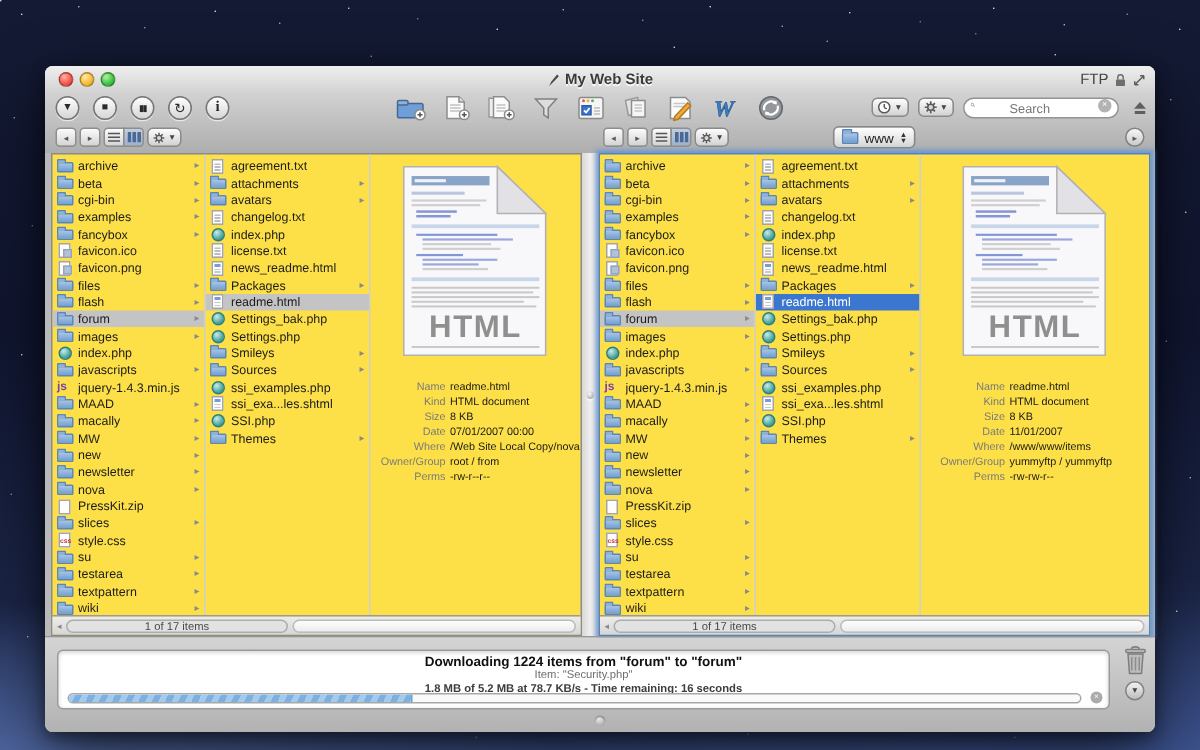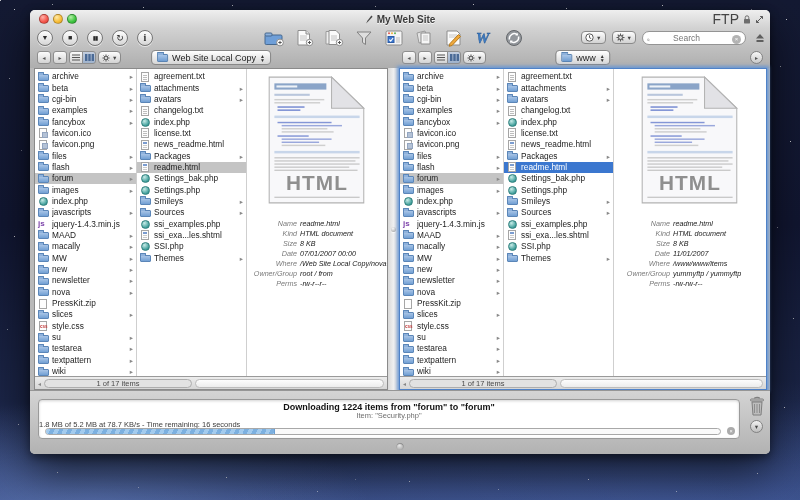--- a/index.html
+++ b/index.html
@@ -20,50 +20,50 @@
     9px 78px rgba(255,255,255,.7),21px 150px rgba(255,255,255,.5),14px 236px #fff,
     7px 329px rgba(255,255,255,.6),18px 424px rgba(255,255,255,.8),
     780px 66px rgba(255,255,255,.7),790px 141px #fff,777px 227px rgba(255,255,255,.6),
     793px 318px rgba(255,255,255,.8),784px 407px #fff,
     57px 472px rgba(255,255,255,.9),138px 487px rgba(255,255,255,.6),226px 477px #fff,
     317px 491px rgba(255,255,255,.7),409px 481px rgba(255,255,255,.9),
     498px 489px rgba(255,255,255,.6),588px 479px #fff,676px 491px rgba(255,255,255,.7),
     757px 473px rgba(255,255,255,.9),355px 479px rgba(255,255,255,.5),
     247px 37px rgba(255,255,255,.6),449px 31px #fff,551px 27px rgba(255,255,255,.7),
     650px 22px rgba(255,255,255,.5),703px 36px #fff;}
-  .window{position:absolute;left:30px;top:10px;width:740px;height:444px;border-radius:5px;
+  .window{position:absolute;left:30px;top:44px;width:740px;height:444px;border-radius:5px;
     background:#c9c9c9;box-shadow:0 18px 45px rgba(0,0,0,.65),0 3px 10px rgba(0,0,0,.45);}
   
   .titlebar{position:absolute;left:0;top:0;right:0;height:18px;border-radius:5px 5px 0 0;
     background:linear-gradient(#efefef,#d2d2d2);border-bottom:1px solid #b5b5b5;}
   .lights{position:absolute;left:9px;top:4px;display:flex;gap:4px;}
   .light{width:10px;height:10px;border-radius:50%;border:1px solid rgba(0,0,0,.28);box-sizing:border-box;}
   .light.red{background:radial-gradient(circle at 35% 28%,#ffb0a8,#f4564c 60%,#ce3a31);}
   .light.yellow{background:radial-gradient(circle at 35% 28%,#ffe9a8,#f7bc35 60%,#d99d22);}
   .light.green{background:radial-gradient(circle at 35% 28%,#b6efa6,#3dc43f 60%,#2b9e30);}
   .wtitle{position:absolute;left:0;right:0;top:0;height:18px;display:flex;align-items:center;
     justify-content:center;gap:4px;font-size:10px;font-weight:bold;color:#3a3a3a;
     text-shadow:0 1px 0 rgba(255,255,255,.8);}
   .wright{position:absolute;right:6px;top:0;height:18px;display:flex;align-items:center;gap:4px;
-    font-size:14px;color:#444;}
+    font-size:10px;color:#444;}
   
   .toolbar{position:absolute;left:0;top:18px;right:0;height:19px;
     background:linear-gradient(#d2d2d2,#c0c0c0);}
   .tgroup{position:absolute;top:0;height:19px;display:flex;align-items:center;}
   .roundbtn{width:16px;height:16px;border-radius:50%;border:1px solid #767676;box-sizing:border-box;
     background:linear-gradient(#fefefe,#d6d6d6);margin-right:9px;display:flex;align-items:center;
     justify-content:center;font-size:7px;color:#2b2b2b;box-shadow:0 1px 0 rgba(255,255,255,.6);}
   .roundbtn .pauseglyph{font-size:6px;letter-spacing:-1px;}
   .roundbtn .infoglyph{font-family:"Liberation Serif",serif;font-weight:bold;font-size:10px;}
   .tico{width:24px;height:19px;margin-right:6px;display:flex;align-items:center;justify-content:center;}
   .dd{height:13px;border:1px solid #8a8a8a;border-radius:4px;margin-right:6px;box-sizing:border-box;
     background:linear-gradient(#fdfdfd,#d2d2d2);display:flex;align-items:center;padding:0 3px;gap:2px;}
   .caret{font-size:5.5px;color:#444;}
   .search{width:104px;height:14px;border:1px solid #949494;border-radius:8px;background:#fff;
-    display:flex;align-items:flex-end;padding:0 4px;gap:21px;box-sizing:border-box;margin-right:8px;}
+    display:flex;align-items:flex-start;padding:0 4px;gap:21px;box-sizing:border-box;margin-right:8px;}
   .search input{border:none;outline:none;background:transparent;font-size:8.5px;width:100%;
     font-family:"Liberation Sans",sans-serif;color:#333;}
   .clearbtn{flex:none;width:9px;height:9px;border-radius:50%;background:#b3b3b3;color:#fff;
     font-size:6px;line-height:9px;text-align:center;}
   
   .paneheader{position:absolute;left:0;top:37px;right:0;height:21px;
     background:linear-gradient(#c0c0c0,#aeaeae);border-bottom:1px solid #8f8f8f;}
   .phhalf{position:absolute;top:0;height:21px;}
   .navgroup{position:absolute;left:3px;top:4px;display:flex;align-items:center;gap:2px;}
   .nbtn{width:14px;height:13px;border:1px solid #8e8e8e;border-radius:3px;box-sizing:border-box;
@@ -81,21 +81,21 @@
   .minifolder{width:11px;height:8px;background:linear-gradient(#a9c6e8,#6f9dd2);
     border:1px solid #5a84b4;border-radius:1px;position:relative;box-sizing:border-box;}
   .minifolder::before{content:"";position:absolute;left:-1px;top:-3px;width:5px;height:2px;
     background:#8fb2dc;border:1px solid #5a84b4;border-bottom:none;border-radius:1px 1px 0 0;}
   .updown{display:flex;flex-direction:column;line-height:4px;font-size:5px;color:#333;}
   .gobtn{position:absolute;right:4px;top:4px;width:13px;height:13px;border-radius:50%;
     border:1px solid #828282;box-sizing:border-box;background:linear-gradient(#f7f7f7,#c9c9c9);
     color:#555;font-size:6px;display:flex;align-items:center;justify-content:center;}
   
   .browser{position:absolute;left:0;top:58px;right:0;height:322px;background:#b9b9b9;}
-  .pane{position:absolute;top:0;height:322px;background:#ffffff;border:1px solid #8a8a8a;
+  .pane{position:absolute;top:0;height:322px;background:#fde047;border:1px solid #8a8a8a;
     box-sizing:border-box;}
   .pane.left{left:4px;width:354px;}
   .pane.right{left:369px;width:368px;border-color:#4f82c8;
     box-shadow:0 0 3px 2px rgba(96,148,216,.85);}
   .cols{display:flex;height:calc(100% - 13px);}
   .fcol{border-right:1px solid #cfcfcf;overflow:hidden;padding-top:2px;box-sizing:border-box;flex:none;}
   .prevcol{flex:1;border-right:none;overflow:hidden;}
   .frow{height:11.35px;display:flex;align-items:center;padding:0 3px;font-size:8.3px;color:#1c1c1c;
     line-height:11px;white-space:nowrap;}
   .frow .ficon{flex:none;width:11px;height:9px;margin-right:3px;position:relative;box-sizing:border-box;}
@@ -135,34 +135,34 @@
     box-sizing:border-box;}
   .hscroll{flex:1;height:9px;border:1px solid #bcbcbc;border-radius:5px;
     background:linear-gradient(#fdfdfd,#ececec);box-sizing:border-box;}
   .divider{position:absolute;left:358px;top:0;width:11px;height:322px;
     background:linear-gradient(90deg,#d8d8d8,#f0f0f0,#cfcfcf);display:flex;align-items:center;
     justify-content:center;}
   .grip{width:5px;height:5px;border-radius:50%;
     background:radial-gradient(circle at 40% 30%,#fafafa,#9a9a9a);box-shadow:0 1px 1px rgba(255,255,255,.8);}
   
   .previcon{display:block;margin:5px auto 0;}
-  .info{margin-top:13px;font-size:7.2px;line-height:10px;font-style:italic;}
+  .info{margin-top:13px;font-size:7.2px;line-height:10px;}
   .inforow{display:flex;}
   .ilabel{flex:none;width:50px;text-align:right;color:#7a7a7a;padding-right:3px;}
   .ivalue{color:#1a1a1a;white-space:nowrap;}
   .pane.right .ilabel{width:56px;}
   
   .bottombar{position:absolute;left:0;right:0;top:380px;height:64px;border-radius:0 0 5px 5px;
     background:linear-gradient(#d4d4d4,#b2b2b2);border-top:1px solid #969696;box-sizing:border-box;}
   .tpanel{position:absolute;left:8px;top:8px;right:30px;height:40px;background:#fff;
     border:1px solid #9a9a9a;border-radius:4px;box-shadow:inset 0 1px 3px rgba(0,0,0,.18);
     box-sizing:border-box;overflow:hidden;}
   .t1{font-size:9px;font-weight:bold;text-align:center;color:#111;margin-top:2px;line-height:10px;}
   .t2{font-size:7.5px;text-align:center;color:#6e6e6e;line-height:8px;}
-  .t3{font-size:7.5px;color:#3c3c3c;line-height:9px;}
+  .t3{font-size:7.5px;text-align:center;color:#3c3c3c;line-height:9px;font-weight:bold;}
   .ptrack{position:absolute;left:6px;right:18px;bottom:3px;height:7px;border:1px solid #a8a8a8;
     border-radius:4px;background:#fafafa;overflow:hidden;box-sizing:border-box;}
   .pfill{height:100%;background:repeating-linear-gradient(115deg,#a3cbee 0 4px,#7cb0e0 4px 8px);
     border-right:1px solid #6b9ed2;box-sizing:border-box;}
   .pcancel{position:absolute;right:4px;bottom:3px;width:8px;height:8px;border-radius:50%;
     background:#ababab;color:#fff;font-size:5.5px;line-height:8px;text-align:center;}
   .trash{position:absolute;right:5px;top:5px;}
   .collapsebtn{position:absolute;right:7px;top:29px;width:13px;height:13px;border-radius:50%;
     border:1px solid #828282;background:linear-gradient(#f2f2f2,#bdbdbd);color:#444;font-size:5.5px;
     display:flex;align-items:center;justify-content:center;box-sizing:border-box;}
@@ -368,28 +368,20 @@
                 <line x1="4.5" y1="0.5" x2="4.5" y2="8.5"></line>
                 <line x1="0.5" y1="4.5" x2="8.5" y2="4.5"></line>
                 <line x1="1.7" y1="1.7" x2="7.3" y2="7.3"></line>
                 <line x1="7.3" y1="1.7" x2="1.7" y2="7.3"></line>
               </g>
               <circle cx="4.5" cy="4.5" r="2" fill="#d8d8d8" stroke="#5a5a5a"></circle>
             </svg>
             <span class="caret">▼</span>
           </span>
       </div>
-      <span class="pathdd">
-        <span class="minifolder"></span>
-        <span>Web Site Local Copy</span>
-        <span class="updown">
-            <span>▲</span>
-            <span>▼</span>
-          </span>
-      </span>
     </div>
     <div class="phhalf" style="left:369px;width:368px;">
       <div class="navgroup">
         <span class="nbtn">◂</span>
         <span class="nbtn">▸</span>
         <span class="seg">
           <span class="nbtn">
               <svg width="8" height="7" viewBox="0 0 8 7">
                 <g stroke="#555">
                   <path d="M0,1 h8 M0,3.5 h8 M0,6 h8"></path>

